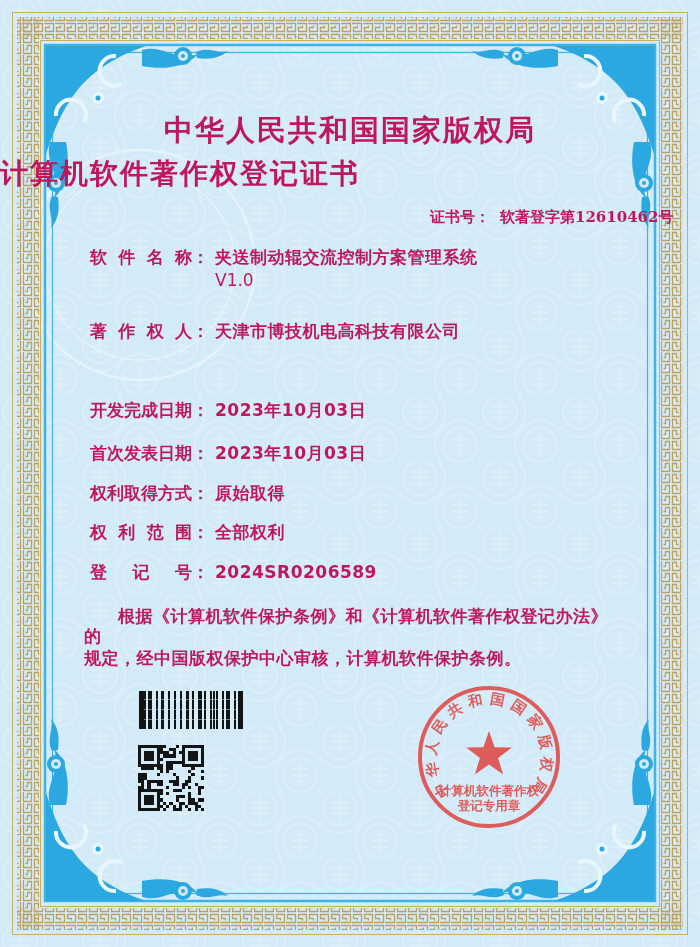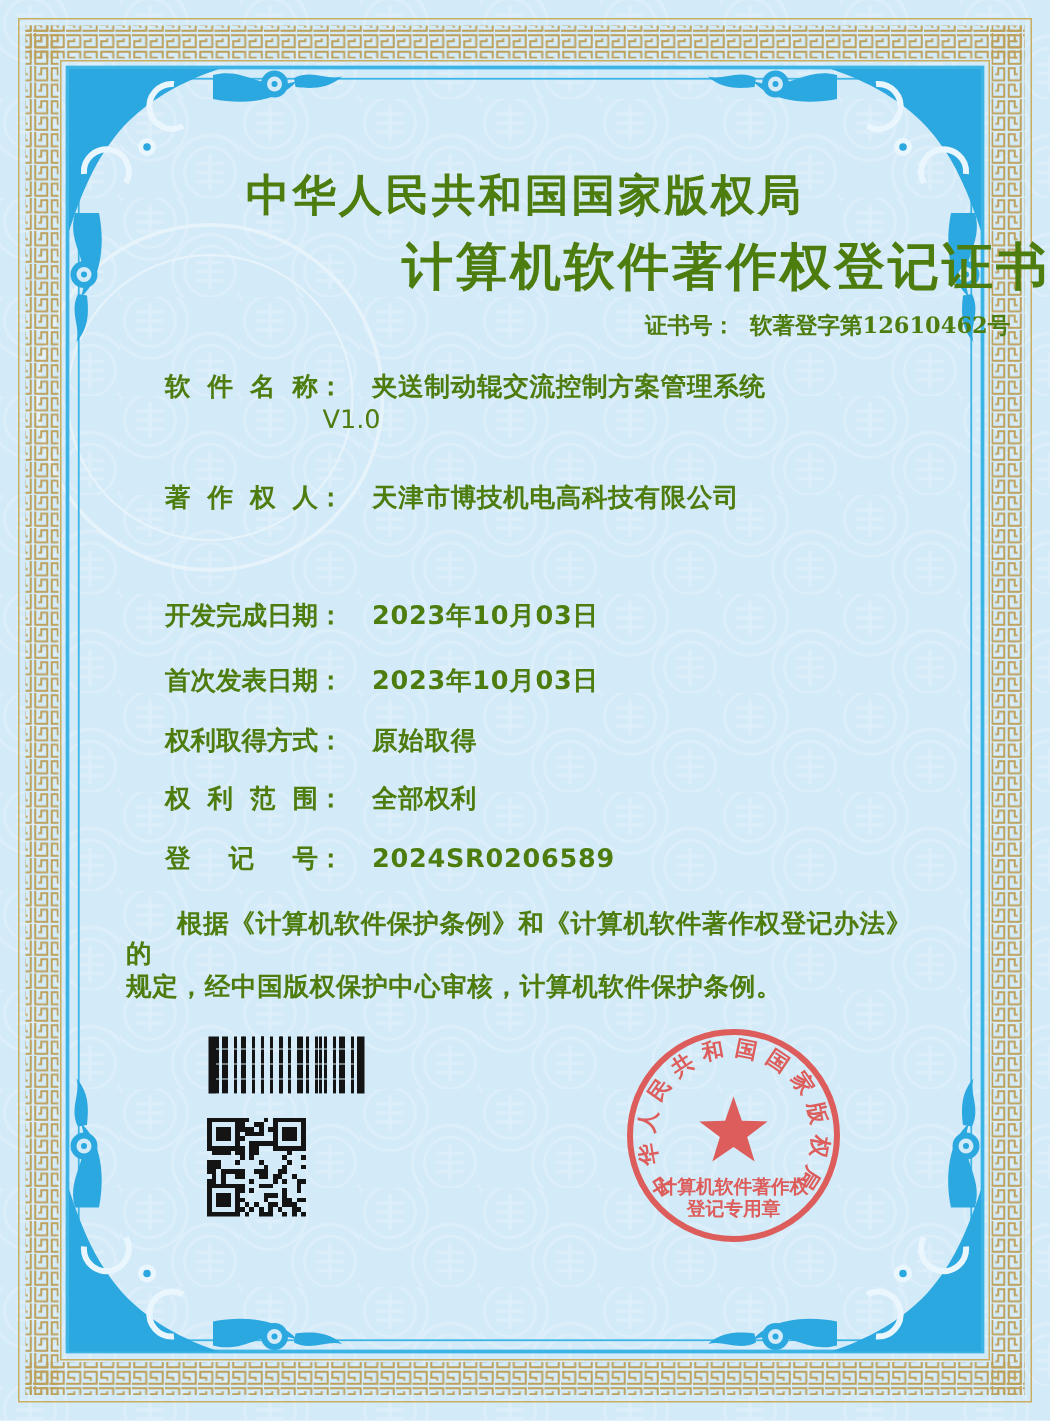--- a/index.html
+++ b/index.html
@@ -1,29 +1,29 @@
 <!DOCTYPE html>
 <html><head>
 <meta charset="utf-8">
 <style>
   html,body{margin:0;padding:0;}
   .page{position:relative;width:700px;height:947px;background:#d3eaf8;overflow:hidden;
-        font-family:"DejaVu Sans","Liberation Sans",sans-serif;color:#4d7c0f;}
+        font-family:"DejaVu Sans","Liberation Sans",sans-serif;color:#be185d;}
   svg.layer{position:absolute;left:0;top:0;}
   .abs{position:absolute;}
   .issuer{left:0;top:111px;width:700px;text-align:center;font-family:"DejaVu Serif","Liberation Serif",serif;
           font-weight:bold;font-size:29px;letter-spacing:2px;}
-  .doctitle{left:0;top:155px;width:700px;text-align:right;font-family:"DejaVu Serif","Liberation Serif",serif;
-          font-weight:bold;font-size:34px;letter-spacing:2px;}
+  .doctitle{left:0;top:155px;width:700px;text-align:left;font-family:"DejaVu Serif","Liberation Serif",serif;
+          font-weight:bold;font-size:28px;letter-spacing:2px;}
   .certno{left:430px;top:208px;font-family:"DejaVu Serif","Liberation Serif",serif;font-weight:bold;font-size:15px;text-align:right;}
   .certno .val{margin-left:10px;}
   .row{left:90px;font-size:17px;font-weight:bold;white-space:nowrap;}
-  .flabel{display:inline-block;width:102px;text-align:justify;text-align-last:justify;vertical-align:top;margin-left:20px;}
+  .flabel{display:inline-block;width:102px;text-align:justify;text-align-last:justify;vertical-align:top;}
   .colon{display:inline-block;width:18px;}
-  .fvalue{display:inline-block;margin-left:18px;letter-spacing:0.5px;}
+  .fvalue{display:inline-block;margin-left:5px;letter-spacing:0.5px;}
   .v2{left:215px;font-size:17px;font-weight:normal;}
   .stmt{left:84px;width:530px;font-size:17px;font-weight:bold;letter-spacing:0.5px;line-height:20px;}
   .stmt.l1{top:606px;text-indent:34px;}
   .stmt.l2{top:648px;}
   .barcode{left:139px;top:691px;width:104px;height:38px;
      border-left:5px solid #141414;border-right:5px solid #141414;box-sizing:border-box;
      background-image:
        repeating-linear-gradient(0deg, rgba(0,0,0,0) 0 9px, rgba(211,234,248,.5) 9px 10px),
        repeating-linear-gradient(90deg,#141414 0 2px, rgba(0,0,0,0) 2px 6px),
        repeating-linear-gradient(90deg, rgba(0,0,0,0) 0 4px, #141414 4px 6px, rgba(0,0,0,0) 6px 13px);}

